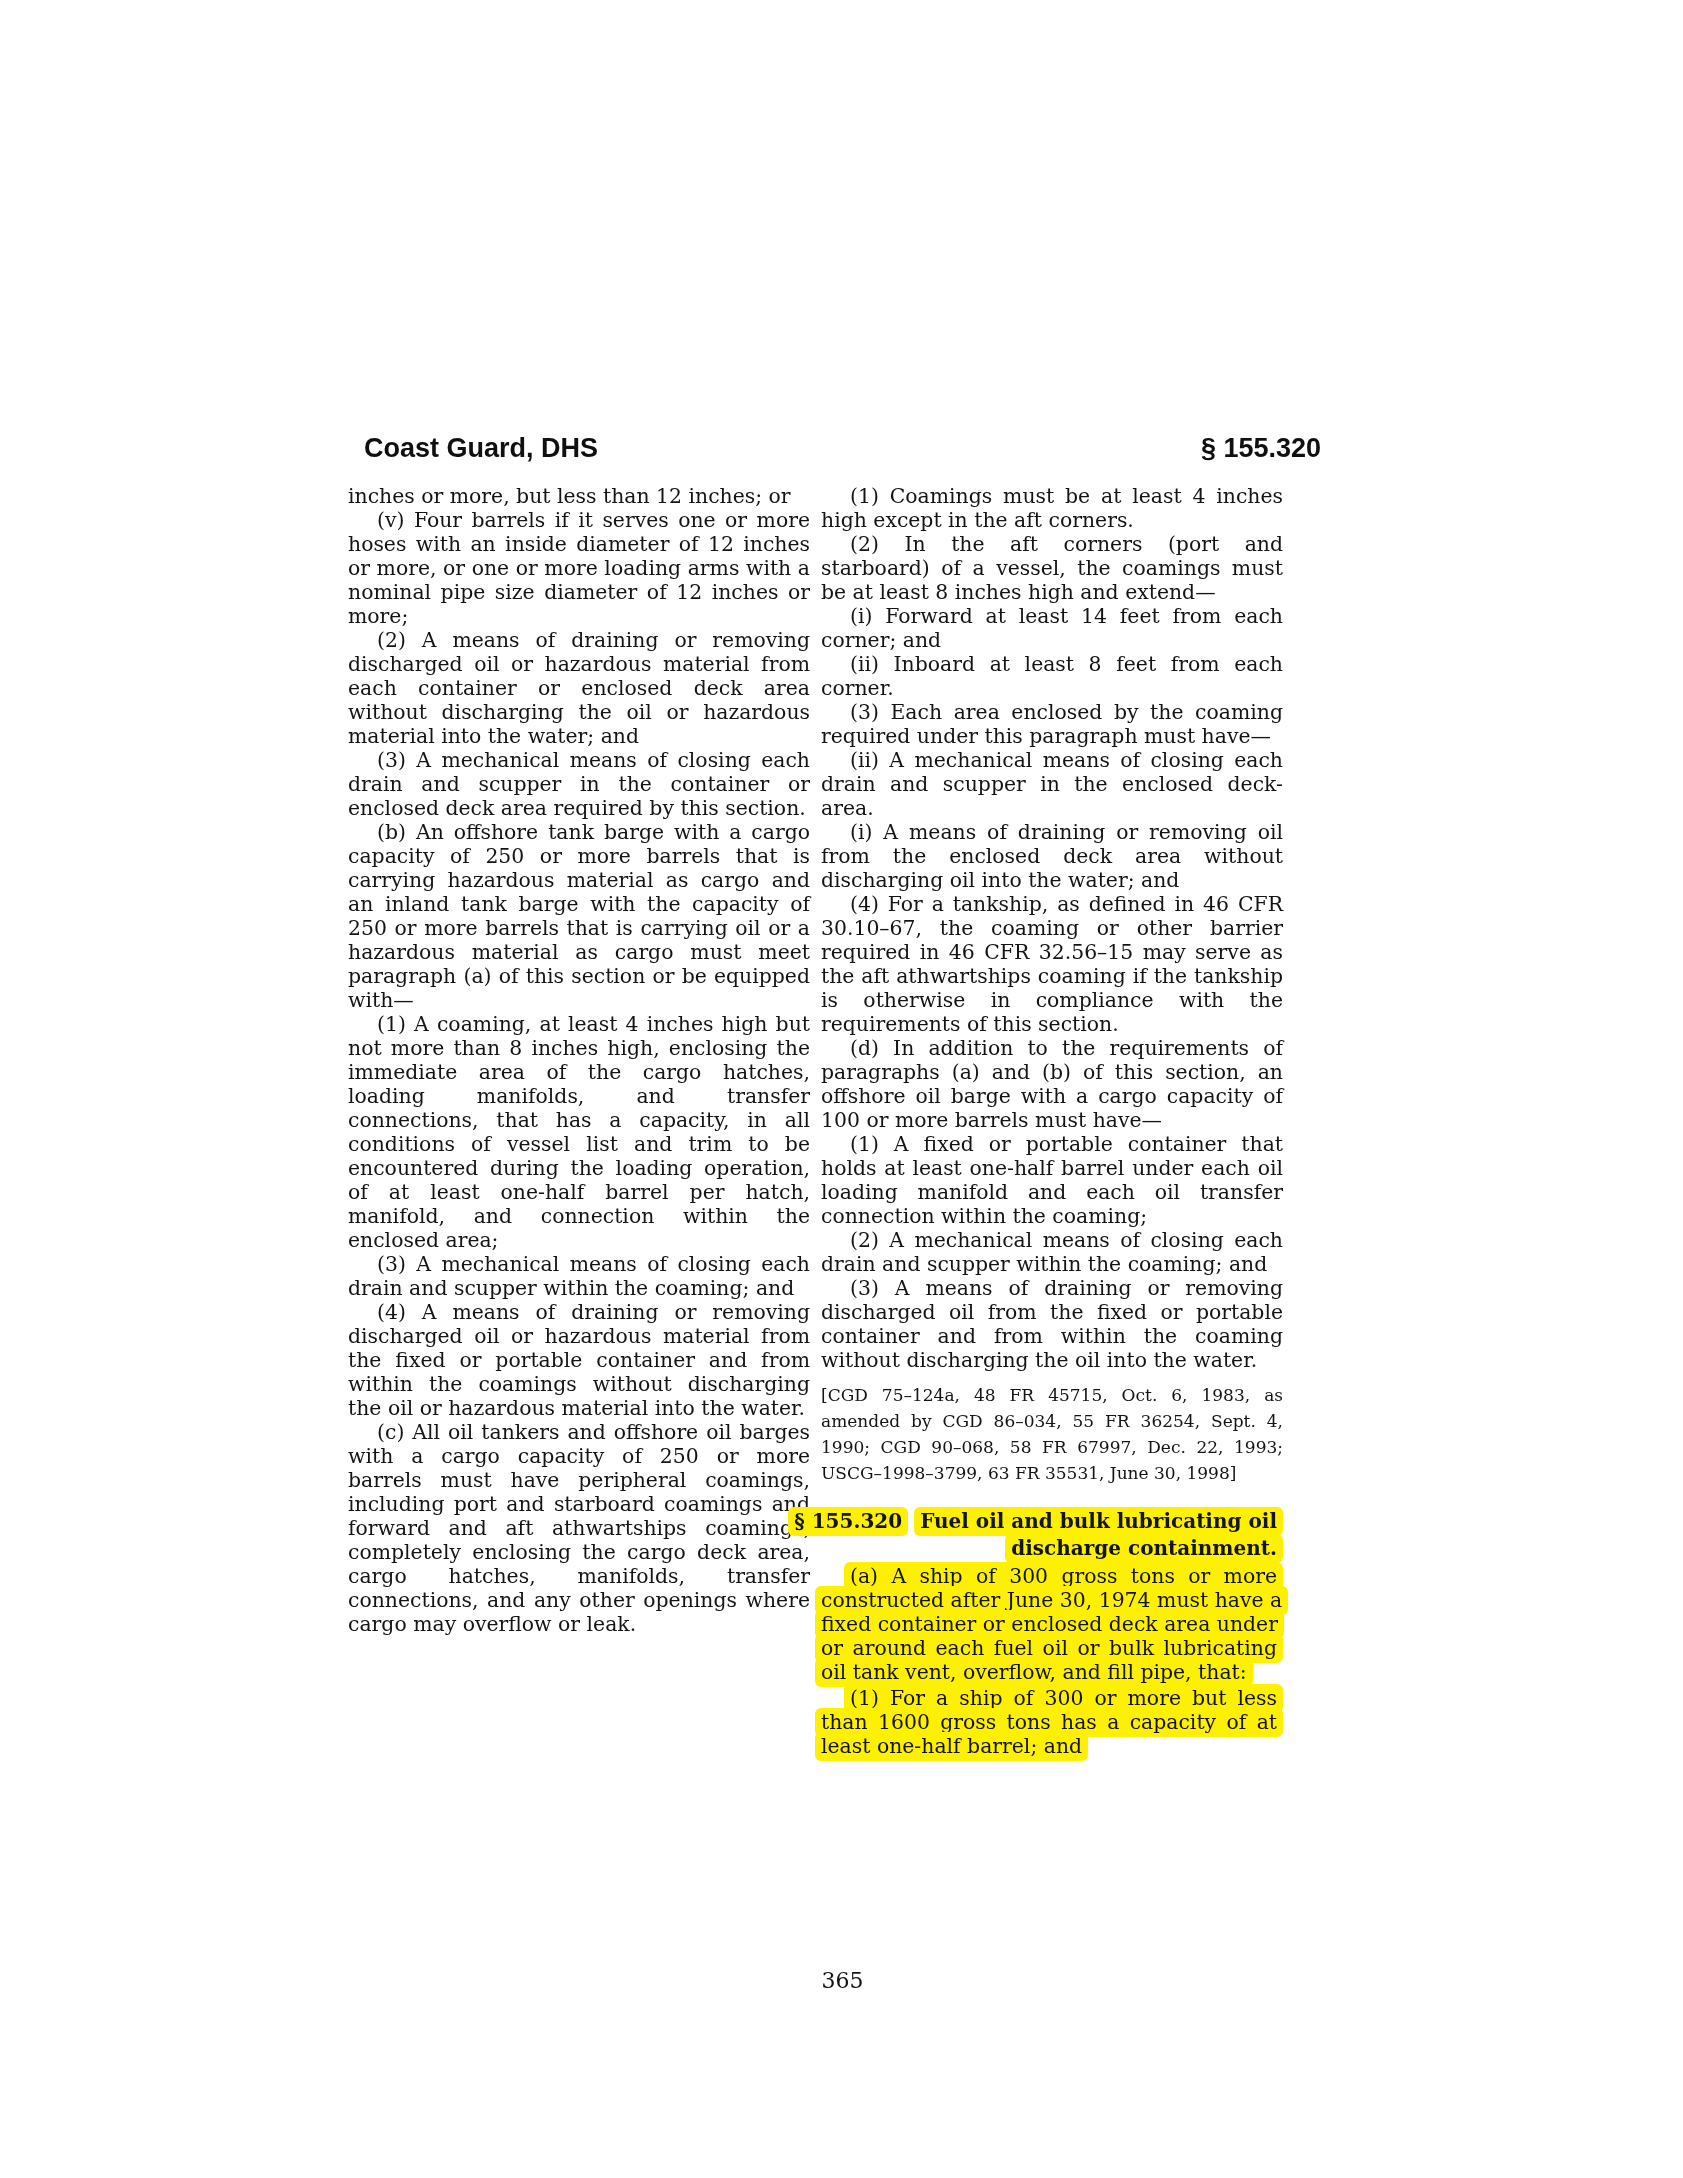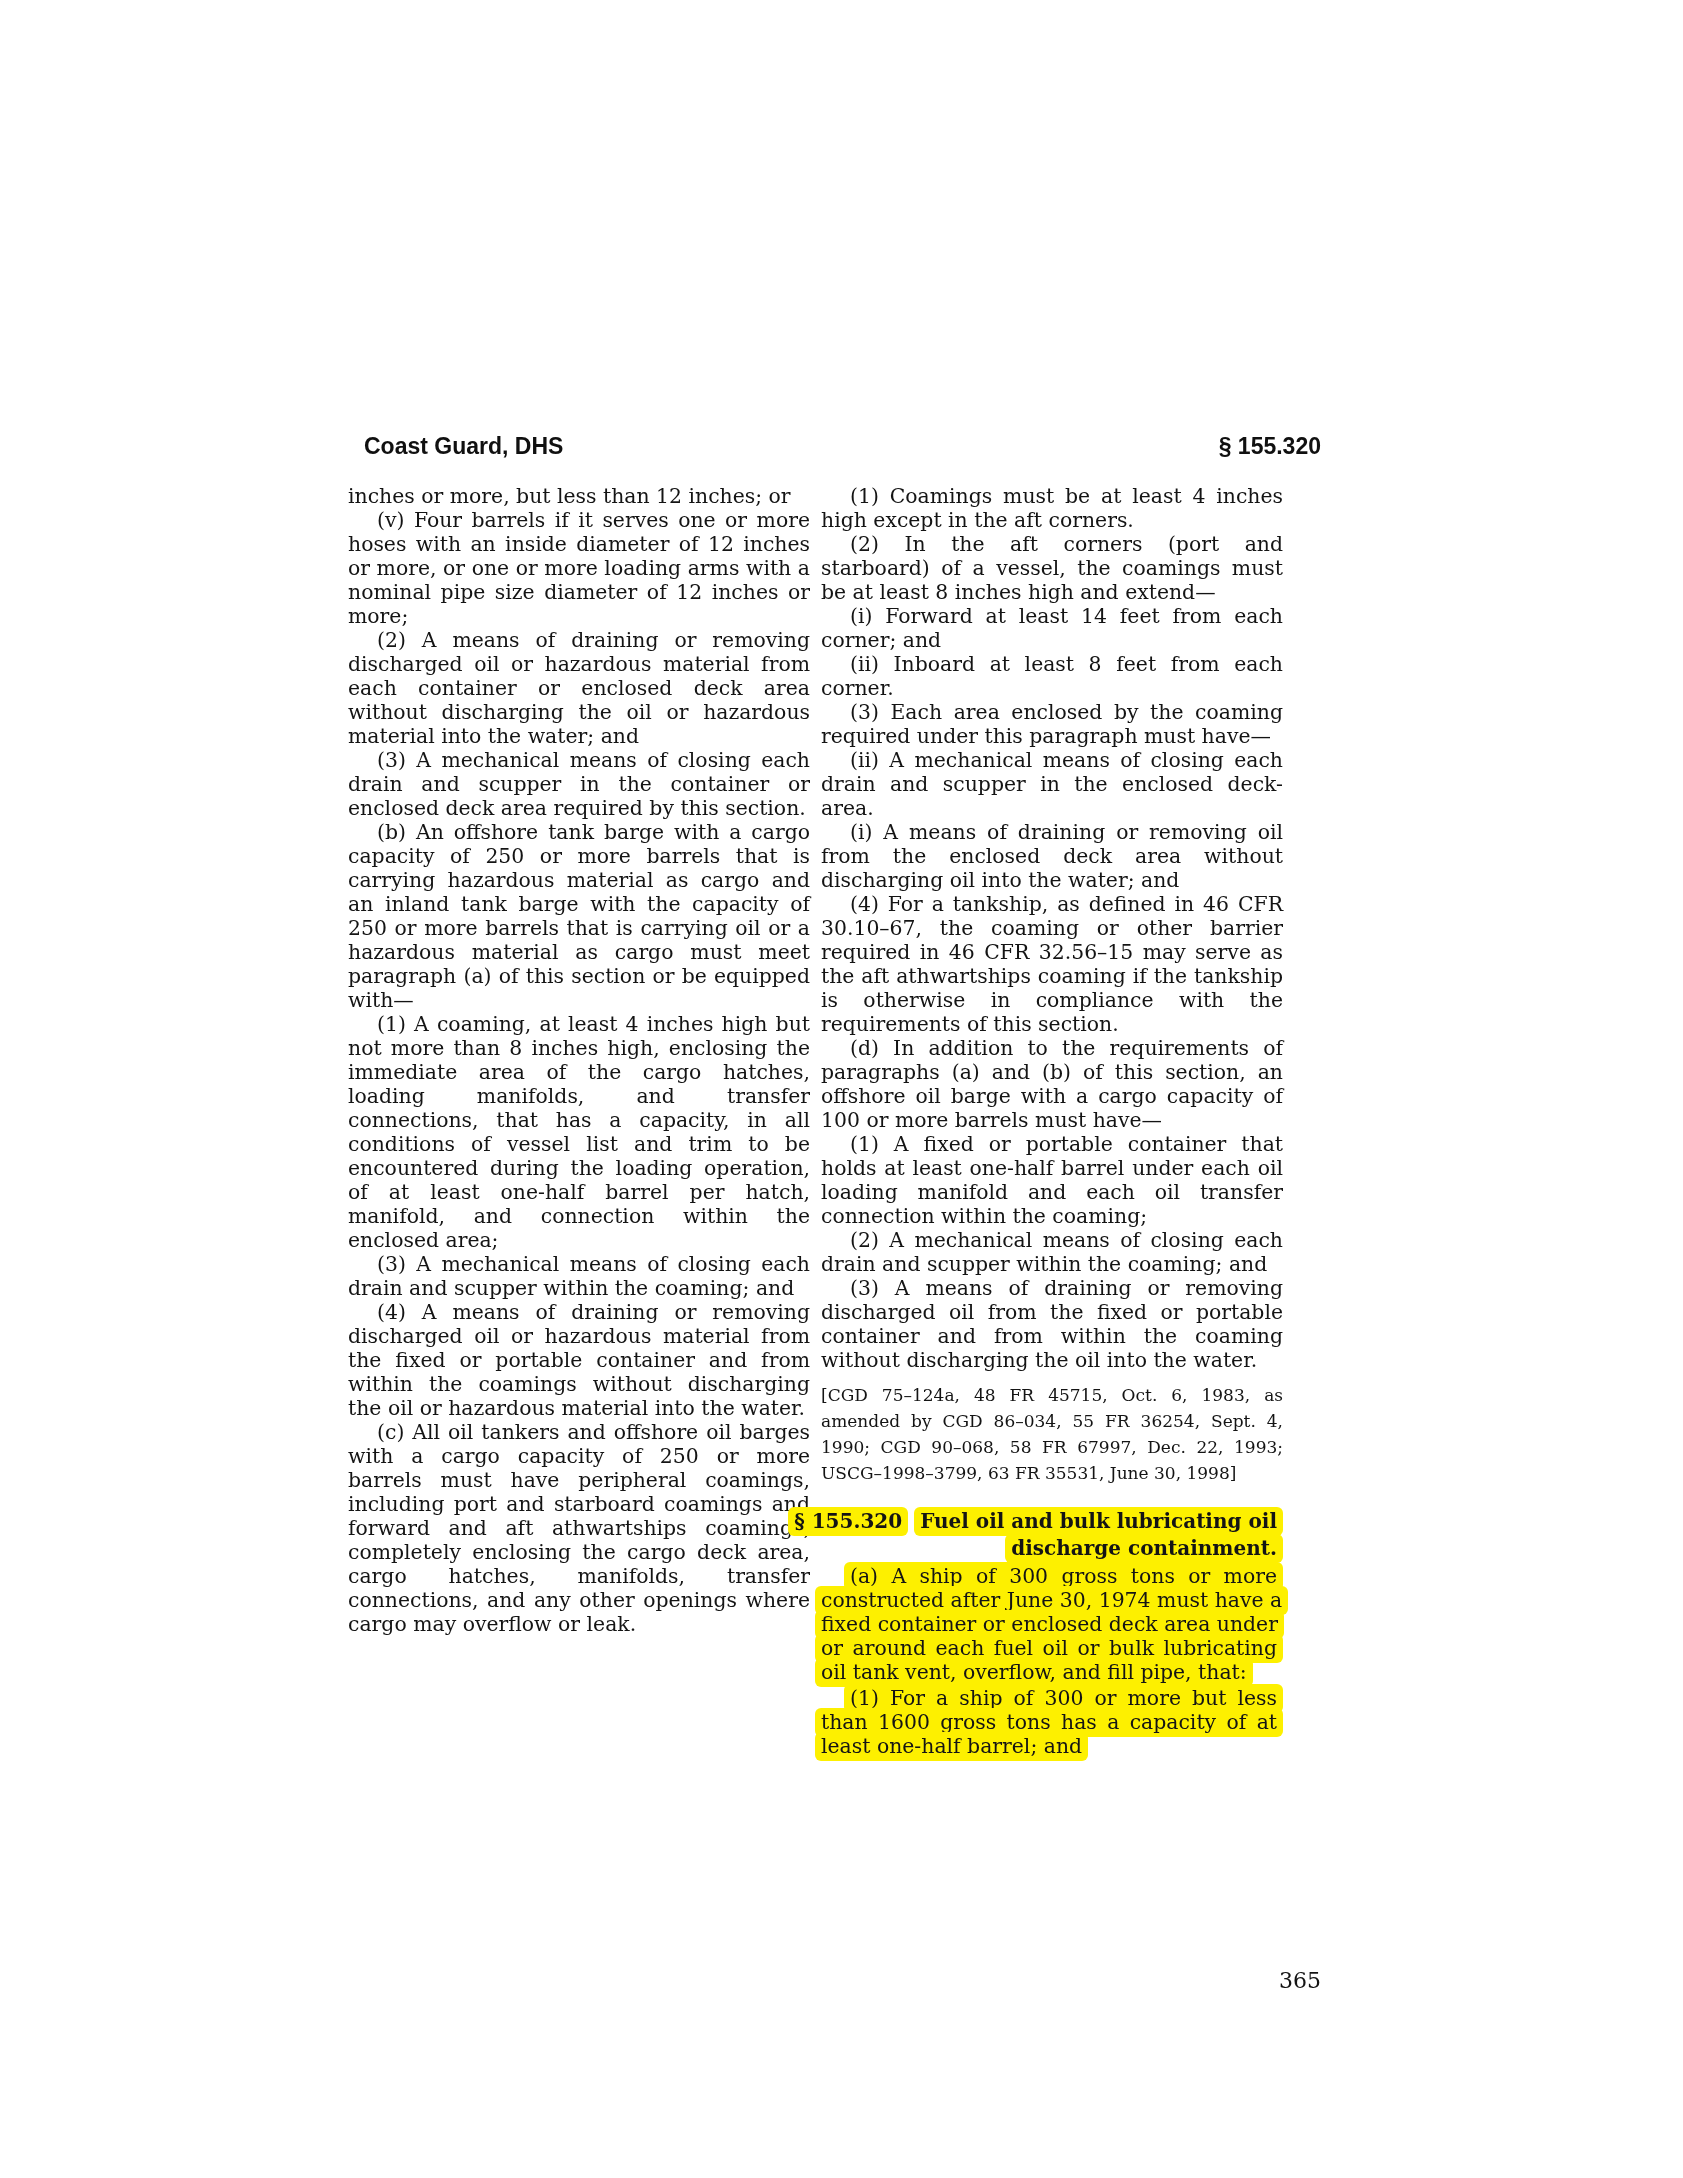--- a/index.html
+++ b/index.html
@@ -8,21 +8,21 @@
     width:1683px; height:2178px;
     background:#ffffff;
     font-family:"DejaVu Serif", serif;
     color:#141414;
     overflow:hidden;
   }
   .running-head {
     position:absolute; top:433px; left:364px; width:957px;
     display:flex; justify-content:space-between; align-items:baseline;
     font-family:"Liberation Sans", sans-serif;
-    font-weight:bold; font-size:23px; color:#101010;
+    font-weight:bold; font-size:27px; color:#101010;
   }
   .col {
     position:absolute; top:484px; width:462px;
     font-size:20.4px; line-height:24px;
     text-align:justify;
   }
   .col-left  { left:348px; }
   .col-right { left:821px; }
   .col p { margin:0; padding:0; }
   .ind { text-indent:29px; }
@@ -42,21 +42,21 @@
     background: var(--hl, #fdf000);
     padding:2px 6px 3px 6px;
     margin-left:-6px;
     border-radius:6px;
     -webkit-box-decoration-break:clone;
     box-decoration-break:clone;
   }
   .hl-par { margin-top:2px !important; }
   .page-number {
     position:absolute; top:1968px; left:364px; width:957px;
-    text-align:right; font-size:22px; color:#141414;
+    text-align:center; font-size:22px; color:#141414;
   }
 </style>
 </head>
 <body>
 
 <div class="page">
 
   <div class="running-head">
     <span>Coast Guard, DHS</span>
     <span>§ 155.320</span>

